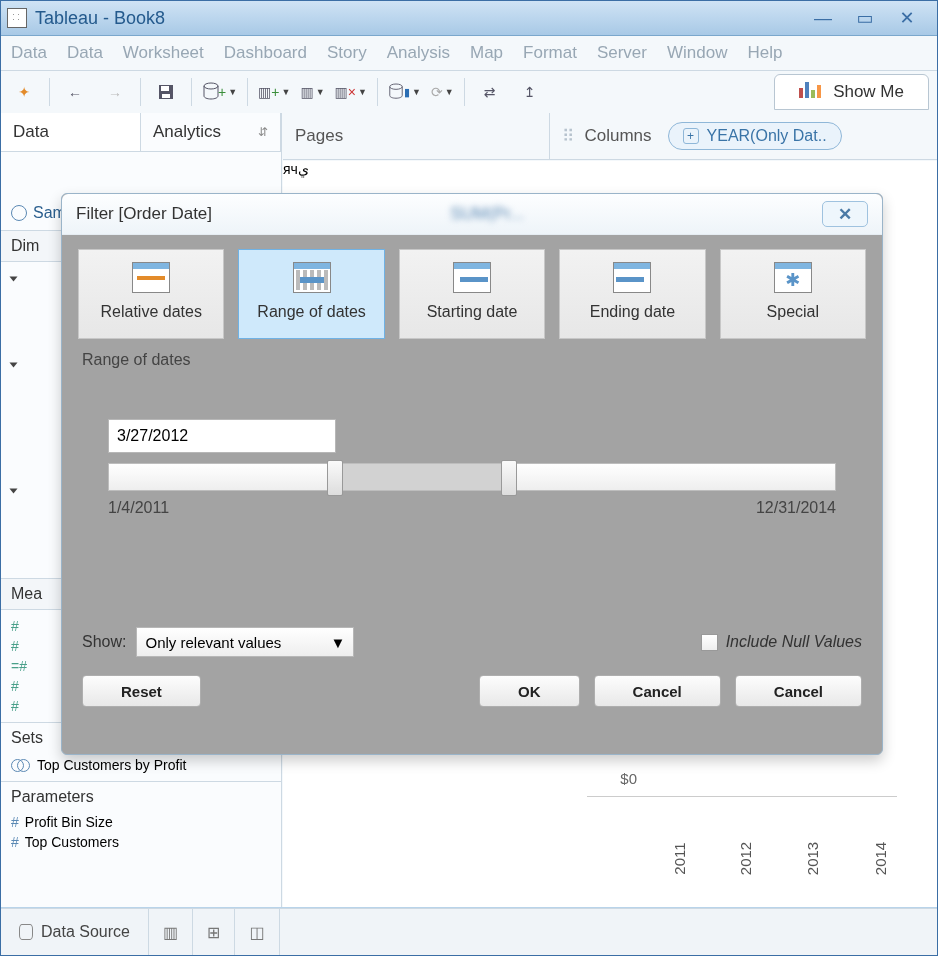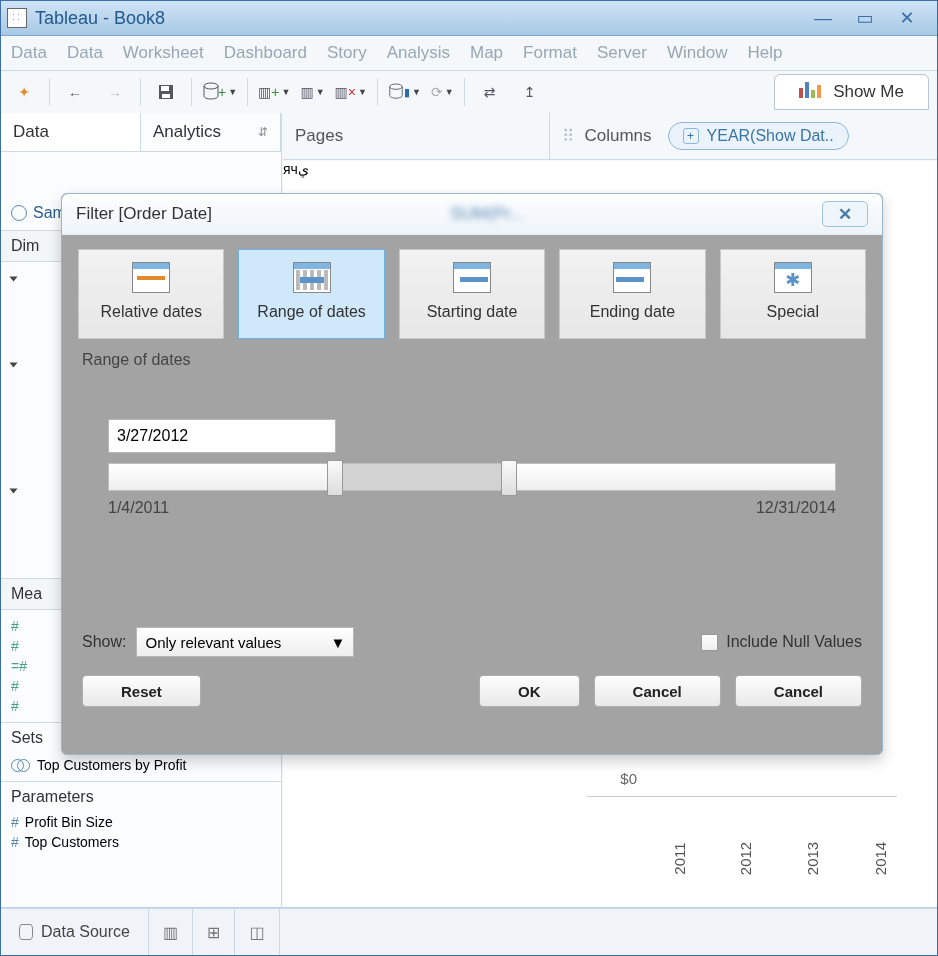--- a/index.html
+++ b/index.html
@@ -72,21 +72,21 @@
 .range{padding:0 30px;}
 .dateinputs{display:flex;justify-content:flex-start;margin-bottom:10px;}
 .dateinputs input{width:210px;height:28px;border:1px solid #b7b7b7;padding:2px 8px;font-size:16px;font-family:inherit;}
 .slider{position:relative;height:26px;border:1px solid #bdbdbd;background:linear-gradient(#fff,#eee);}
 .slider .fill{position:absolute;top:0;bottom:0;background:#d2d2d2;border-left:1px solid #bbb;border-right:1px solid #bbb;}
 .slider .handle{position:absolute;top:-4px;width:14px;height:34px;background:linear-gradient(#fafafa,#ddd);border:1px solid #999;border-radius:2px;}
 .minmax{display:flex;justify-content:space-between;margin-top:8px;color:#444;font-size:16px;}
 .bottomrow{display:flex;align-items:center;margin-top:110px;padding:0 4px;}
 .bottomrow .lbl{color:#333;font-size:16px;margin-right:10px;}
 .select{border:1px solid #b7b7b7;height:28px;min-width:200px;display:flex;align-items:center;padding:0 8px;font-size:15px;justify-content:space-between;background:linear-gradient(#fff,#eee);}
-.chkrow{margin-left:auto;display:flex;align-items:center;gap:8px;color:#333;font-size:16px;}
+.chkrow{margin-left:auto;display:flex;align-items:center;gap:8px;color:#333;font-size:16px;font-style:italic;}
 .chkrow .chk{width:15px;height:15px;border:1px solid #999;background:linear-gradient(#fff,#eee);}
 .btnrow{display:flex;gap:14px;margin-top:18px;padding:0 4px;align-items:center;}
 .btn{height:30px;border:1px solid #aeaeae;background:linear-gradient(#fdfdfd,#e8e8e8);border-radius:4px;padding:0 38px;font-size:15px;display:flex;align-items:center;color:#222;font-weight:bold;}
 .btnrow .spacer{flex:1;}
 .footer{position:absolute;left:0;right:0;bottom:0;height:46px;background:#f0f4f8;border-top:1px solid #cdd9e3;display:flex;align-items:stretch;}
 .ftab{padding:0 18px;display:flex;align-items:center;border-right:1px solid #cdd9e3;color:#444;font-size:16px;gap:8px;}
 .ftab.active{background:#fff;font-weight:600;}
 .ftab .dbic{width:12px;height:14px;border:1px solid #888;border-radius:3px/5px;}
 .ftab.small{padding:0 14px;color:#777;}
 .blurred{filter:blur(3px);color:#5b89b4;}
@@ -212,21 +212,21 @@
     <div class="shelves">
       <div class="shelfrow">
         <div class="pages">Pages</div>
         <div class="colcell">
           <div class="lbl">
               <span class="grip">⠿</span>
               <span>Columns</span>
             </div>
           <div class="pill">
               <span class="plus">+</span>
-              <span>YEAR(Show Dat..</span>
+              <span>YEAR(Only Dat..</span>
             </div>
         </div>
       </div>
     </div>
 
     <div class="chartarea">
       <div class="axisline"></div>ячي
       <div class="yzero">$0</div>
       <div class="xaxis">
         <span>2011</span>

